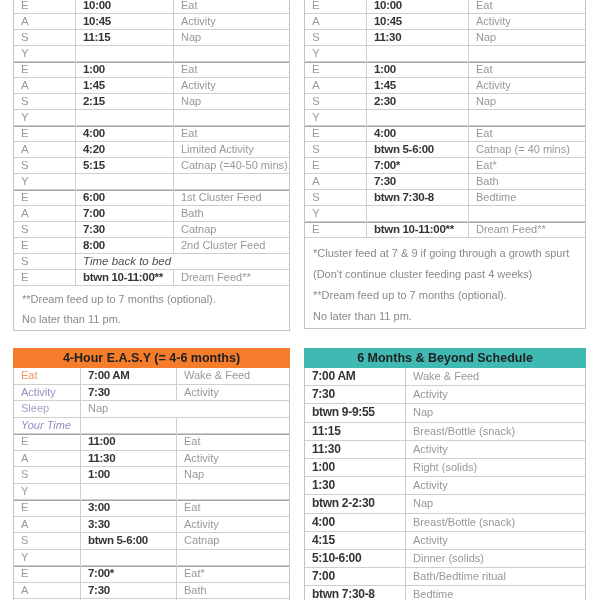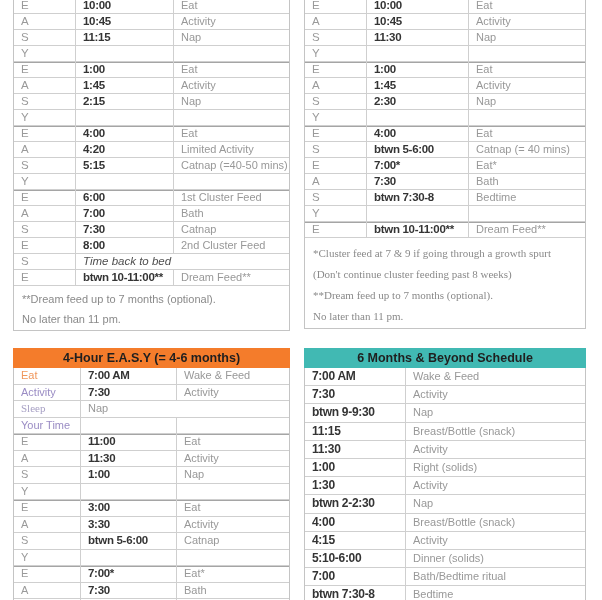--- a/index.html
+++ b/index.html
@@ -18,21 +18,21 @@
   .c3{flex:1;color:var(--desc_text);font-size:11px;}
   .row.italic .c2{font-style:italic;font-weight:normal;color:var(--italic_note_text);
       font-size:11.5px;letter-spacing:0;}
   
   .t-rows .row{height:16px;line-height:15px;}
   .t-left .c1{width:62px;} .t-left .c2{width:98px;}
   .t-right .c1{width:62px;} .t-right .c2{width:102px;}
   .footnote{box-sizing:border-box;padding:3px 8px 0 8px;}
   .fn-line{font-size:11px;color:var(--footnote_text);white-space:nowrap;}
   .fn-l{height:44px;} .fn-l .fn-line{line-height:20px;}
-  .fn-r{height:90px;padding-top:5px;} .fn-r .fn-line{line-height:21px;font-family:Liberation Serif, serif;}
+  .fn-r{height:90px;padding-top:5px;} .fn-r .fn-line{line-height:21px;}
   
   .hdr{height:20px;line-height:20px;text-align:center;font-weight:bold;font-size:12.5px;
        color:var(--header_text);}
   .hdr.orange{background:var(--orange_header);text-align:center;}
   .hdr.teal{background:var(--teal_header);}
   .b-left .row{height:16.5px;line-height:15.5px;}
   .b-left .c1{width:67px;font-size:11px;}
   .b-left .c2{width:96px;}
   .b-right .row{height:18.2px;line-height:17.5px;}
   .t2{box-sizing:border-box;padding-left:7px;width:101px;border-right:1px solid var(--border);
@@ -220,46 +220,46 @@
             <div class="cell c3"></div>
           </div>
           <div class="row sep">
             <div class="cell c1">E</div>
             <div class="cell c2">btwn 10-11:00**</div>
             <div class="cell c3">Dream Feed**</div>
           </div>
         </div>
       <div class="footnote fn-r">
           <div class="fn-line">*Cluster feed at 7 &amp; 9 if going through a growth spurt</div>
-          <div class="fn-line">(Don't continue cluster feeding past 8 weeks)</div>
+          <div class="fn-line">(Don't continue cluster feeding past 4 weeks)</div>
           <div class="fn-line">**Dream feed up to 7 months (optional).</div>
           <div class="fn-line">No later than 11 pm.</div>
         </div>
     </div>
   </div>
 
   <div class="tbl" style="left:13px;top:348px;width:277px;">
     <div class="hdr orange">4-Hour E.A.S.Y (= 4-6 months)</div>
     <div class="box b-left">
         <div class="row">
           <div class="cell c1" style="color: rgb(240, 151, 92);">Eat</div>
           <div class="cell c2">7:00 AM</div>
           <div class="cell c3">Wake &amp; Feed</div>
         </div>
         <div class="row">
           <div class="cell c1" style="color: rgb(154, 140, 196);">Activity</div>
           <div class="cell c2">7:30</div>
           <div class="cell c3">Activity</div>
         </div>
         <div class="row">
-          <div class="cell c1" style="color: rgb(167, 160, 196); font-family: Liberation Serif, serif;">Sleep</div>
+          <div class="cell c1" style="color: rgb(167, 160, 196);">Sleep</div>
           <div class="cell c3">Nap</div>
         </div>
         <div class="row">
-          <div class="cell c1" style="color: rgb(154, 140, 196);">Your Time</div>
+          <div class="cell c1" style="color: rgb(154, 140, 196); font-style: italic;">Your Time</div>
           <div class="cell c2"></div>
           <div class="cell c3"></div>
         </div>
         <div class="row sep">
           <div class="cell c1">E</div>
           <div class="cell c2">11:00</div>
           <div class="cell c3">Eat</div>
         </div>
         <div class="row">
           <div class="cell c1">A</div>
@@ -319,21 +319,21 @@
     <div class="box b-right">
         <div class="row">
           <div class="t2">7:00 AM</div>
           <div class="d2">Wake &amp; Feed</div>
         </div>
         <div class="row">
           <div class="t2">7:30</div>
           <div class="d2">Activity</div>
         </div>
         <div class="row">
-          <div class="t2">btwn 9-9:30</div>
+          <div class="t2">btwn 9-9:55</div>
           <div class="d2">Nap</div>
         </div>
         <div class="row">
           <div class="t2">11:15</div>
           <div class="d2">Breast/Bottle (snack)</div>
         </div>
         <div class="row">
           <div class="t2">11:30</div>
           <div class="d2">Activity</div>
         </div>

